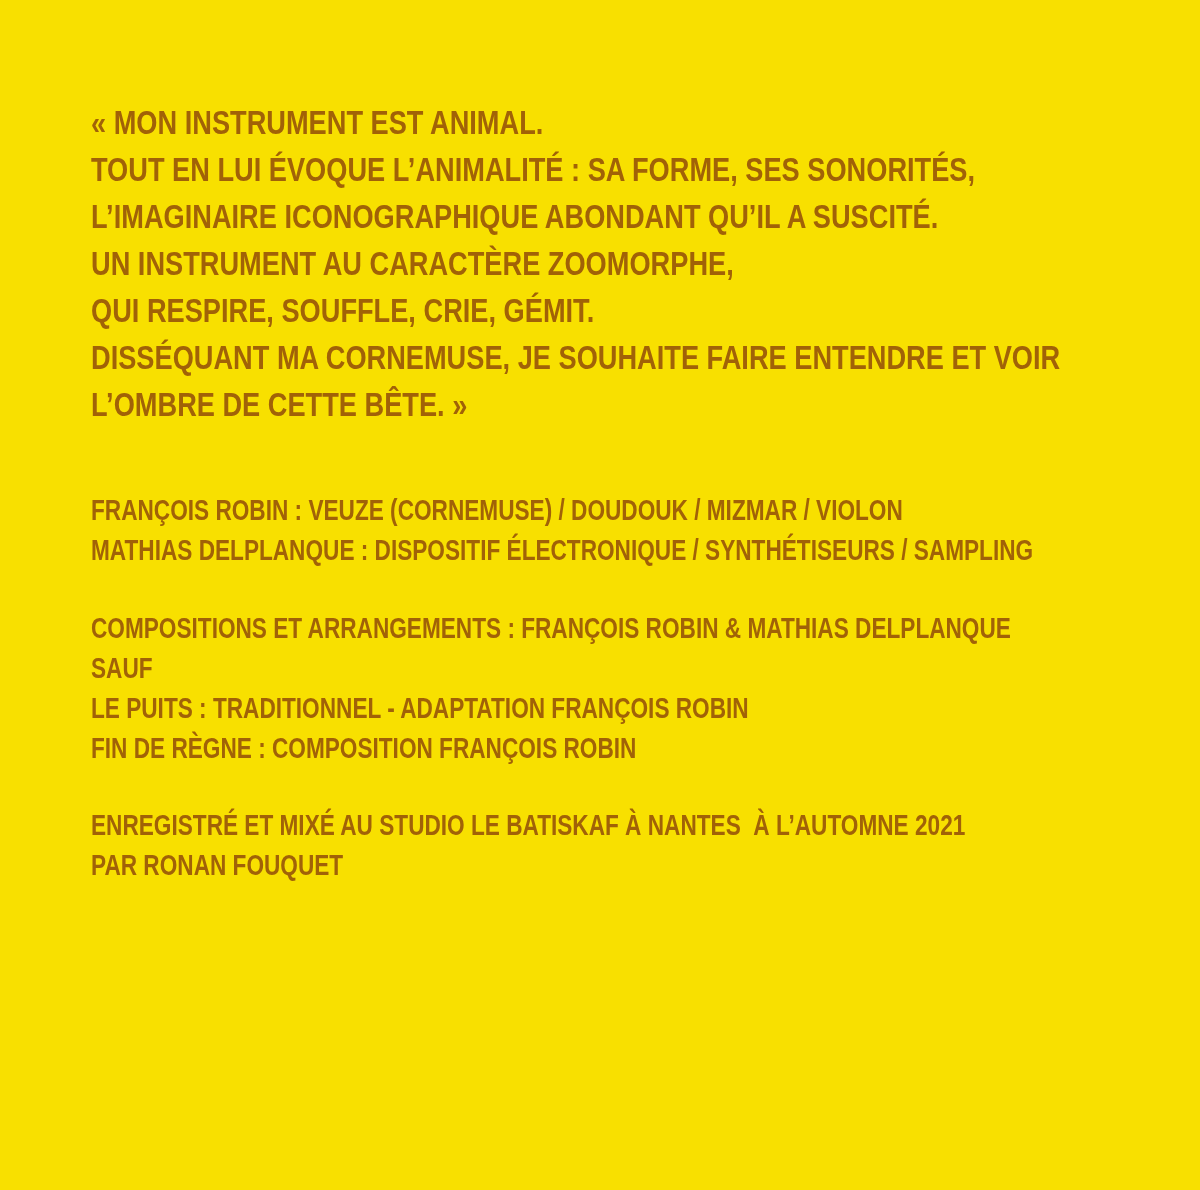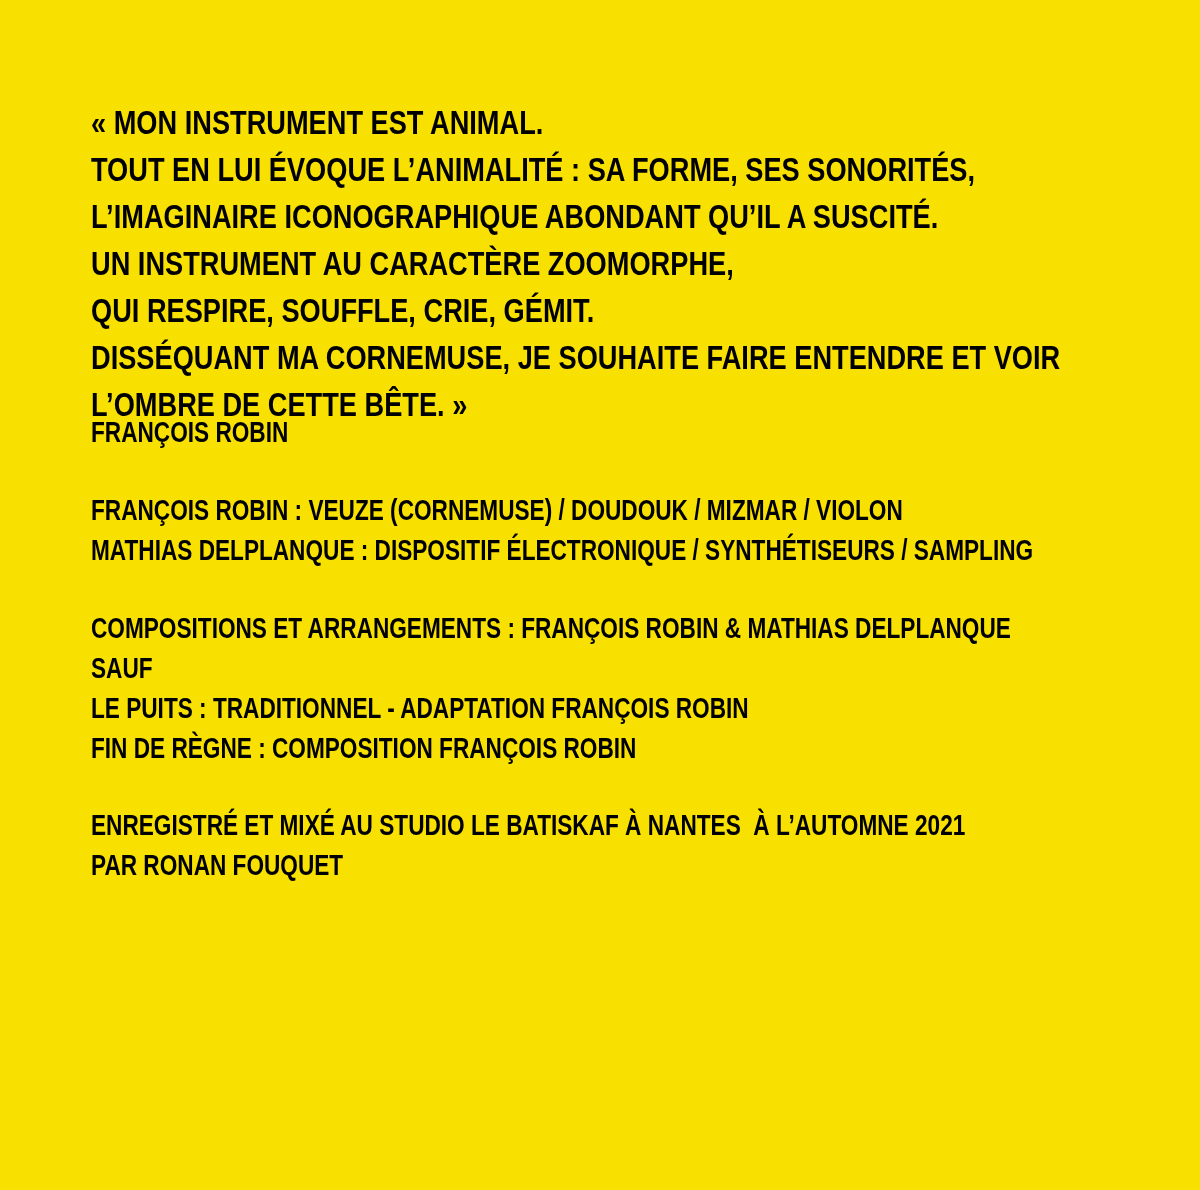--- a/index.html
+++ b/index.html
@@ -7,21 +7,21 @@
     padding: 0;
   }
   .page {
     position: relative;
     width: 1200px;
     height: 1190px;
     background: #F8E000;
     overflow: hidden;
     font-family: "Liberation Sans", sans-serif;
     font-weight: 700;
-    color: #000000;
+    color: #a16207;
   }
   .block {
     position: absolute;
     left: 91px;
   }
   .line {
     display: block;
     white-space: pre;
     transform-origin: 0 50%;
   }
@@ -51,23 +51,20 @@
   <div class="block quote-block">
     <span class="line quote-line">« MON INSTRUMENT EST ANIMAL.</span>
     <span class="line quote-line">TOUT EN LUI ÉVOQUE L’ANIMALITÉ : SA FORME, SES SONORITÉS,</span>
     <span class="line quote-line">L’IMAGINAIRE ICONOGRAPHIQUE ABONDANT QU’IL A SUSCITÉ.</span>
     <span class="line quote-line">UN INSTRUMENT AU CARACTÈRE ZOOMORPHE,</span>
     <span class="line quote-line">QUI RESPIRE, SOUFFLE, CRIE, GÉMIT.</span>
     <span class="line quote-line">DISSÉQUANT MA CORNEMUSE, JE SOUHAITE FAIRE ENTENDRE ET VOIR</span>
     <span class="line quote-line">L’OMBRE DE CETTE BÊTE. »</span>
   </div>
 
-  <div class="block attribution-block">
-    <span class="line credit-line">FRANÇOIS ROBIN</span>
-  </div>
 
   <div class="block musicians-block">
     <span class="line credit-line">FRANÇOIS ROBIN : VEUZE (CORNEMUSE) / DOUDOUK / MIZMAR / VIOLON</span>
     <span class="line credit-line">MATHIAS DELPLANQUE : DISPOSITIF ÉLECTRONIQUE / SYNTHÉTISEURS / SAMPLING</span>
   </div>
 
   <div class="block compositions-block">
     <span class="line credit-line">COMPOSITIONS ET ARRANGEMENTS : FRANÇOIS ROBIN &amp; MATHIAS DELPLANQUE</span>
     <span class="line credit-line">SAUF</span>
     <span class="line credit-line">LE PUITS : TRADITIONNEL - ADAPTATION FRANÇOIS ROBIN</span>

